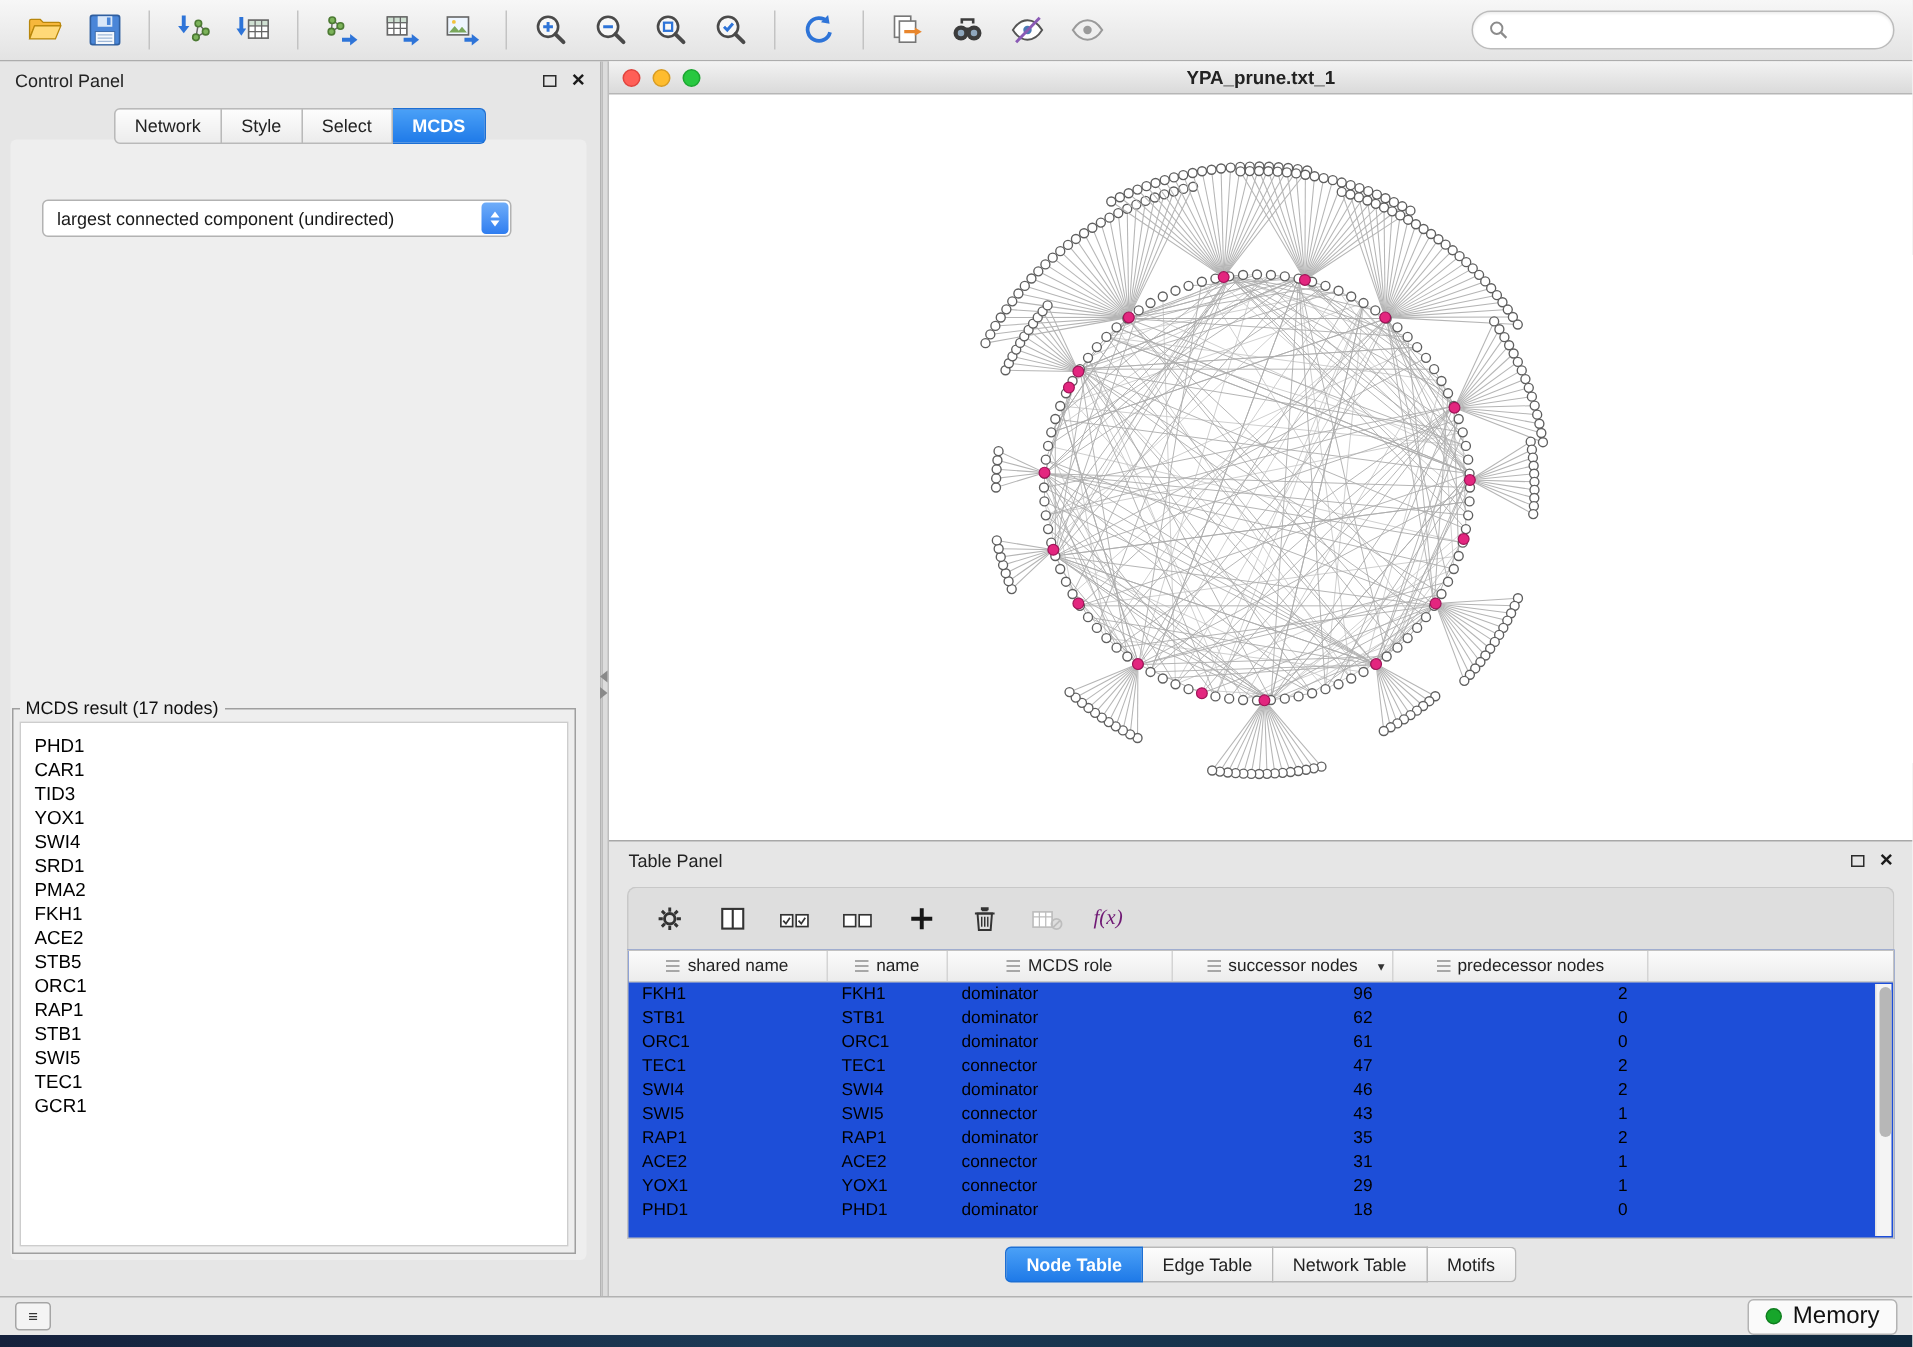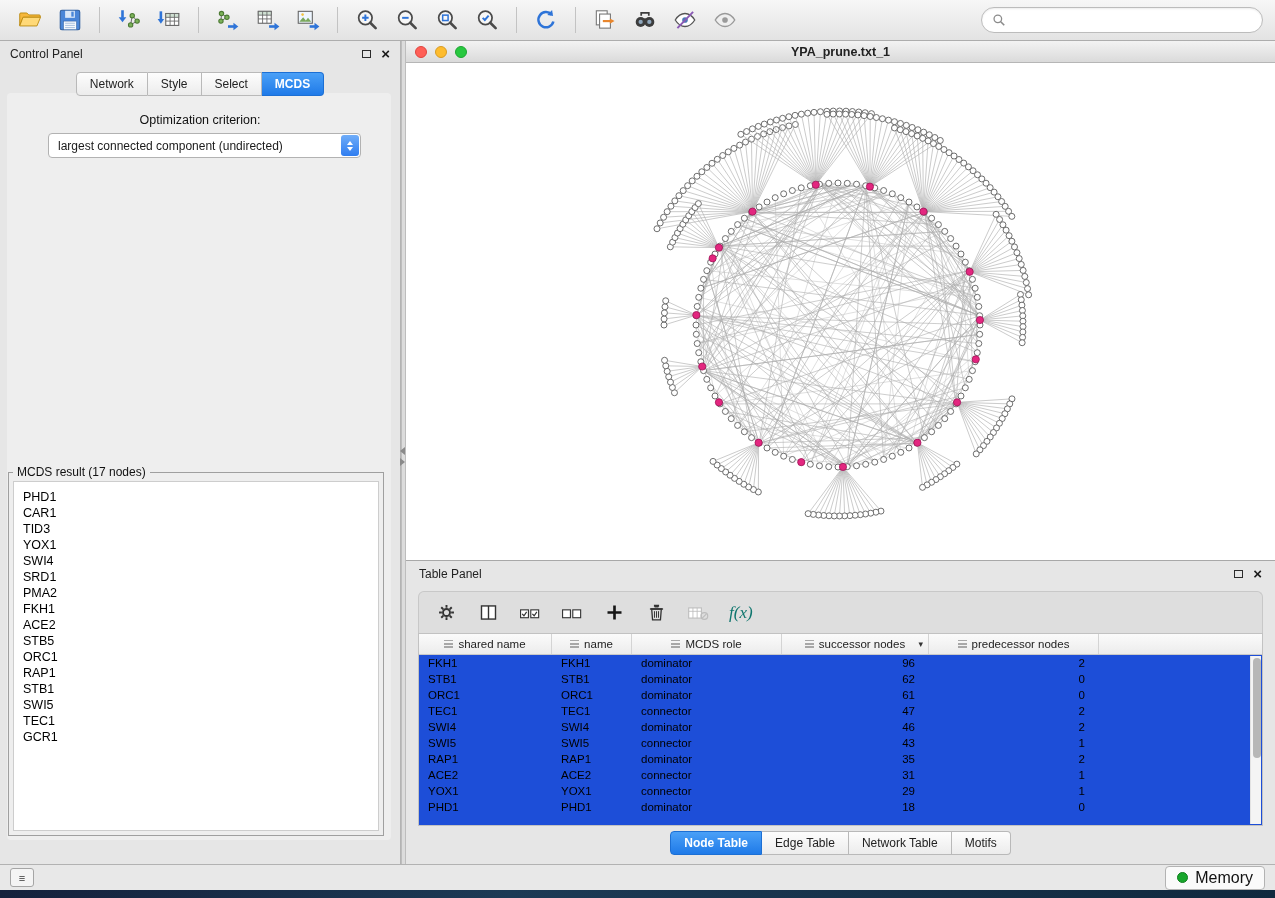--- a/index.html
+++ b/index.html
@@ -25,21 +25,21 @@
   .float-ico { width:9px; height:8px; border:1.5px solid #2b2b2b; display:inline-block; }
   .close-ico { font-size:15px; font-weight:bold; color:#1b1b1b; line-height:10px; }
   .cp-card { position:absolute; left:7px; right:9px; top:52px; bottom:24px; background:#eeeeee; border-radius:4px; }
   .cp-tabs { position:absolute; top:31px; left:0; right:0; display:flex; justify-content:center; z-index:2; }
   .ctab { padding:4px 13px; font-size:12px; background:linear-gradient(#fdfdfd,#ececec);
     border:1px solid #b9b9b9; border-left:none; color:#222;text-align:right; }
   .ctab:first-child { border-left:1px solid #b9b9b9; border-radius:4px 0 0 4px; }
   .ctab:last-child { border-radius:0 4px 4px 0; }
   .ctab.sel { background:linear-gradient(#4aa0f7,#1f7ae8); color:#fff; border-color:#1c6fd4; font-weight:bold; }
   .opt-label { position:absolute; top:72px; left:0; right:0; text-align:center; font-size:12.5px; color:#111; }
-  .dropdown { position:absolute; top:92px; left:48px; width:313px; height:25px; background:#fff;
+  .dropdown { position:absolute; top:92px; left:28px; width:313px; height:25px; background:#fff;
     border:1px solid #b2b2b2; border-radius:4px; display:flex; align-items:center; padding-left:9px; font-size:12px; }
   .dd-stepper { position:absolute; right:1px; top:1px; bottom:1px; width:18px;
     background:linear-gradient(#6fadf9,#2f7df0); border-radius:3px;
     display:flex; flex-direction:column; align-items:center; justify-content:center; gap:2px; }
   .tri-up { width:0; height:0; border-left:3.5px solid transparent; border-right:3.5px solid transparent; border-bottom:4px solid #fff; }
   .tri-down { width:0; height:0; border-left:3.5px solid transparent; border-right:3.5px solid transparent; border-top:4px solid #fff; }
   .btn-row { position:absolute; top:129px; left:0; right:0; display:flex; justify-content:center; gap:15px; }
   .btn { font-size:12.5px; font-family:inherit; padding:4px 15px; background:linear-gradient(#ffffff,#ededed);
     border:1px solid #b1b1b1; border-radius:4px; color:#111; }
   .btn.focused { box-shadow:0 0 0 3px rgba(77,139,240,.55); border-color:#6b9fe8; }
@@ -68,21 +68,21 @@
   .light.green { background:#28c840; border:1px solid #1da631; }
   .net-title { position:absolute; left:0; right:0; text-align:center; font-size:12.5px; font-weight:bold; color:#222; }
   #net-svg { position:absolute; left:0; top:22px; width:869px; height:497px; }
 
   
   .table-panel { position:absolute; left:406px; top:560px; right:0; bottom:34px; background:#e6e6e6; border-top:1px solid #a8a8a8; }
   .tp-toolbar { position:absolute; left:12px; right:12px; top:30px; height:42px; background:#dedede;
     border:1px solid #c8c8c8; border-bottom:none; border-radius:6px 6px 0 0;
     display:flex; align-items:center; gap:20px; padding:0 16px; }
   .tp-ico { width:22px; height:22px; display:flex; align-items:center; justify-content:center; }
-  .fx-label { font-family:"Liberation Serif", serif; font-style:italic; font-size:17px; color:#0f766e; }
+  .fx-label { font-family:"Liberation Serif", serif; font-style:italic; font-size:14px; color:#701a75; }
   .tp-table { position:absolute; left:12px; right:12px; top:72px; bottom:38px; background:#1d4ed8;
     border:1px solid #c2c2c2; overflow:hidden; }
   .thead { display:grid; grid-template-columns:133px 80px 150px 147px 170px 1fr; height:21px;
     background:linear-gradient(#fbfbfb,#ececec); border-bottom:1px solid #c9c9c9; }
   .th { display:flex; align-items:center; justify-content:center; gap:5px; font-size:11.5px; color:#222;
     border-right:1px solid #d4d4d4; position:relative; overflow:hidden; }
   .th:last-child { border-right:none; }
   .sort-ico { width:9px; height:9px; flex:0 0 auto;
     background:repeating-linear-gradient(#9a9a9a 0 1.5px, transparent 1.5px 3.2px); opacity:.85; }
   .th-arrow { position:absolute; right:5px; font-size:9px; color:#333; }
@@ -257,21 +257,20 @@
       <span class="close-ico">×</span>
     </span>
   </div>
   <div class="cp-card"></div>
   <div class="cp-tabs" id="ctl-tabs">
       <div class="ctab">Network</div>
       <div class="ctab">Style</div>
       <div class="ctab">Select</div>
       <div class="ctab sel">MCDS</div>
     </div>
-  <div class="opt-label">Optimization criterion:</div>
   <div class="dropdown">
     <span>largest connected component (undirected)</span>
     <span class="dd-stepper">
         <span class="tri-up"></span>
         <span class="tri-down"></span>
       </span>
   </div>
   <fieldset class="result-fieldset">
     <legend>MCDS result (17 nodes)</legend>
     <div class="result-list" id="result-list">

